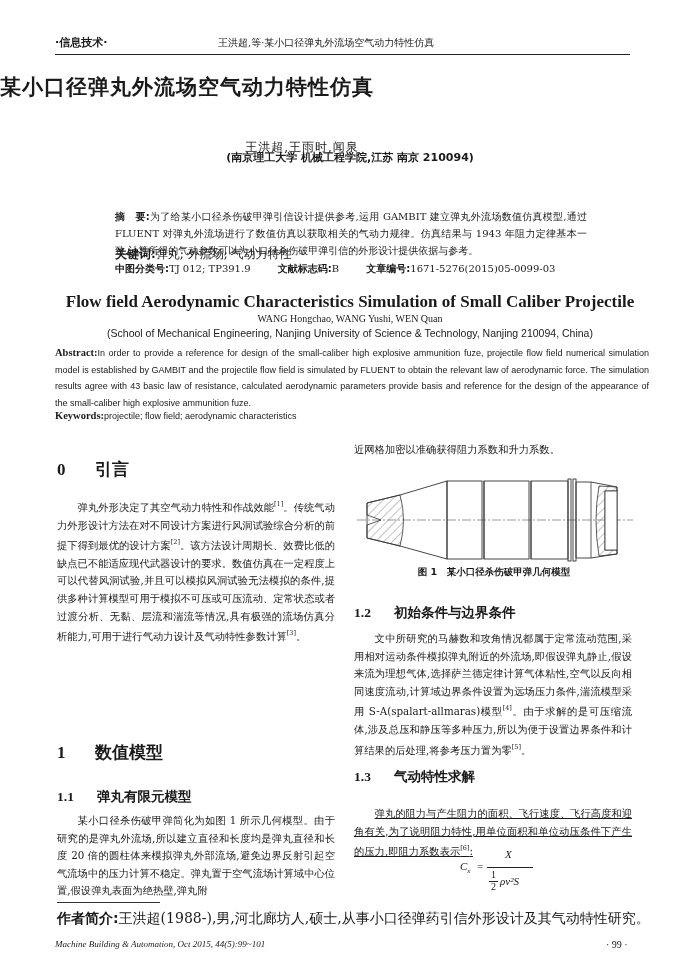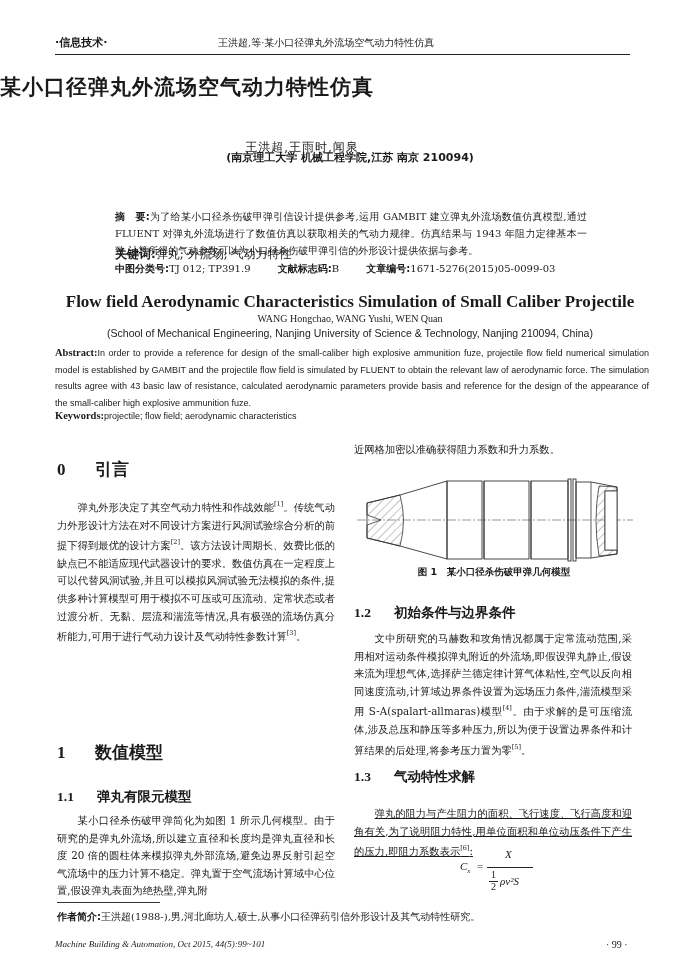--- a/index.html
+++ b/index.html
@@ -38,21 +38,21 @@
   .h2 { font-family: "DejaVu Sans", sans-serif; font-size: 13.5px; font-weight: bold; position: absolute; }
   .h2 .num { font-family: "Liberation Serif", serif; display: inline-block; width: 40px; }
   sup { font-size: 6.5px; vertical-align: 5px; }
 
   .figure { position: absolute; left: 355px; top: 468px; width: 280px; height: 95px; }
   .fig-caption { position: absolute; left: 354px; top: 566px; width: 280px; text-align: center; font-family: "DejaVu Sans", sans-serif; font-weight: bold; font-size: 9.5px; }
 
   .formula { position: absolute; left: 460px; top: 848px; width: 90px; height: 45px; font-family: "Liberation Serif", serif; font-style: italic; font-size: 11px; }
 
   .footnote-rule { position: absolute; left: 57px; top: 902px; width: 103px; border-top: 1px solid #333; }
-  .footnote { position: absolute; left: 57px; top: 910px; font-size: 10px; }
+  .footnote { position: absolute; left: 57px; top: 910px; font-size: 14px; }
   .footnote .lbl { font-weight: bold; font-family: "DejaVu Sans", sans-serif; }
   .journal { position: absolute; left: 55px; top: 939px; font-family: "Liberation Serif", serif; font-style: italic; font-size: 9px; }
   .page-num { position: absolute; left: 606px; top: 939px; font-family: "Liberation Serif", serif; font-size: 10px; }
 </style>
 </head>
 <body>
 
 <div class="header">
   <span class="section">·信息技术·</span>
   <span class="running">王洪超,等·某小口径弹丸外流场空气动力特性仿真</span>

